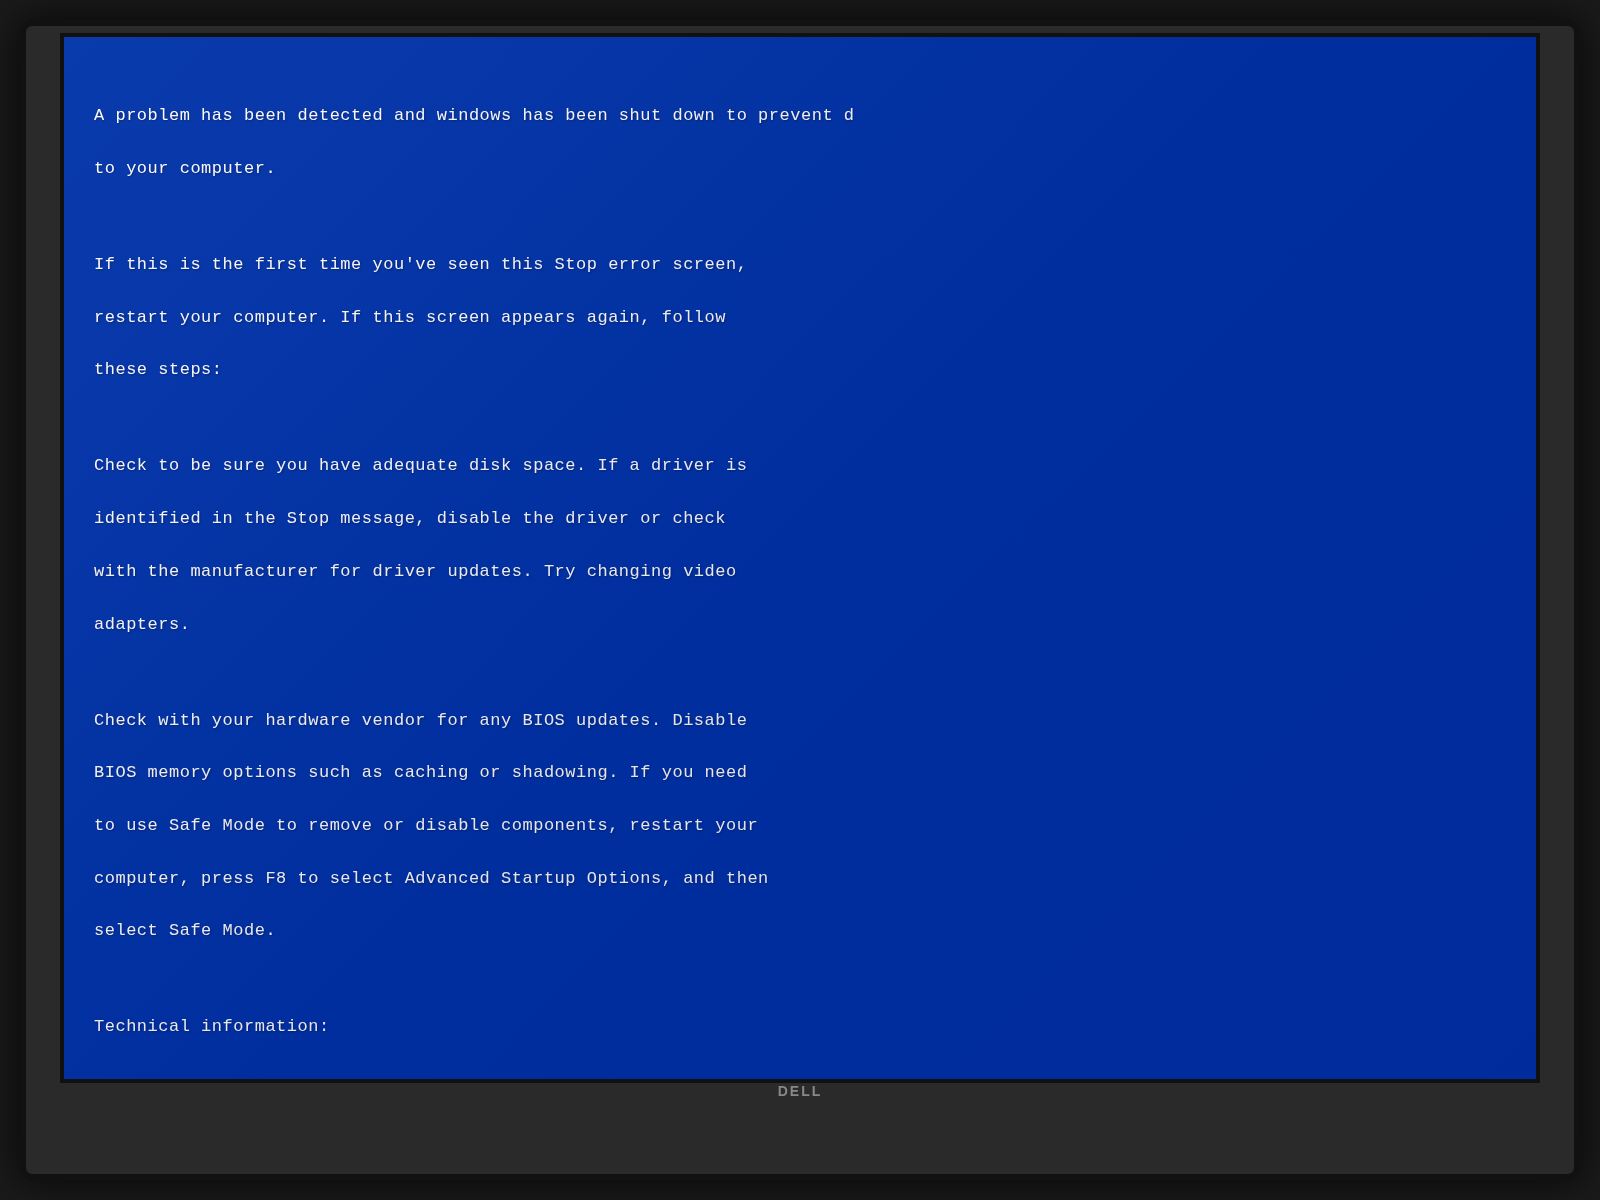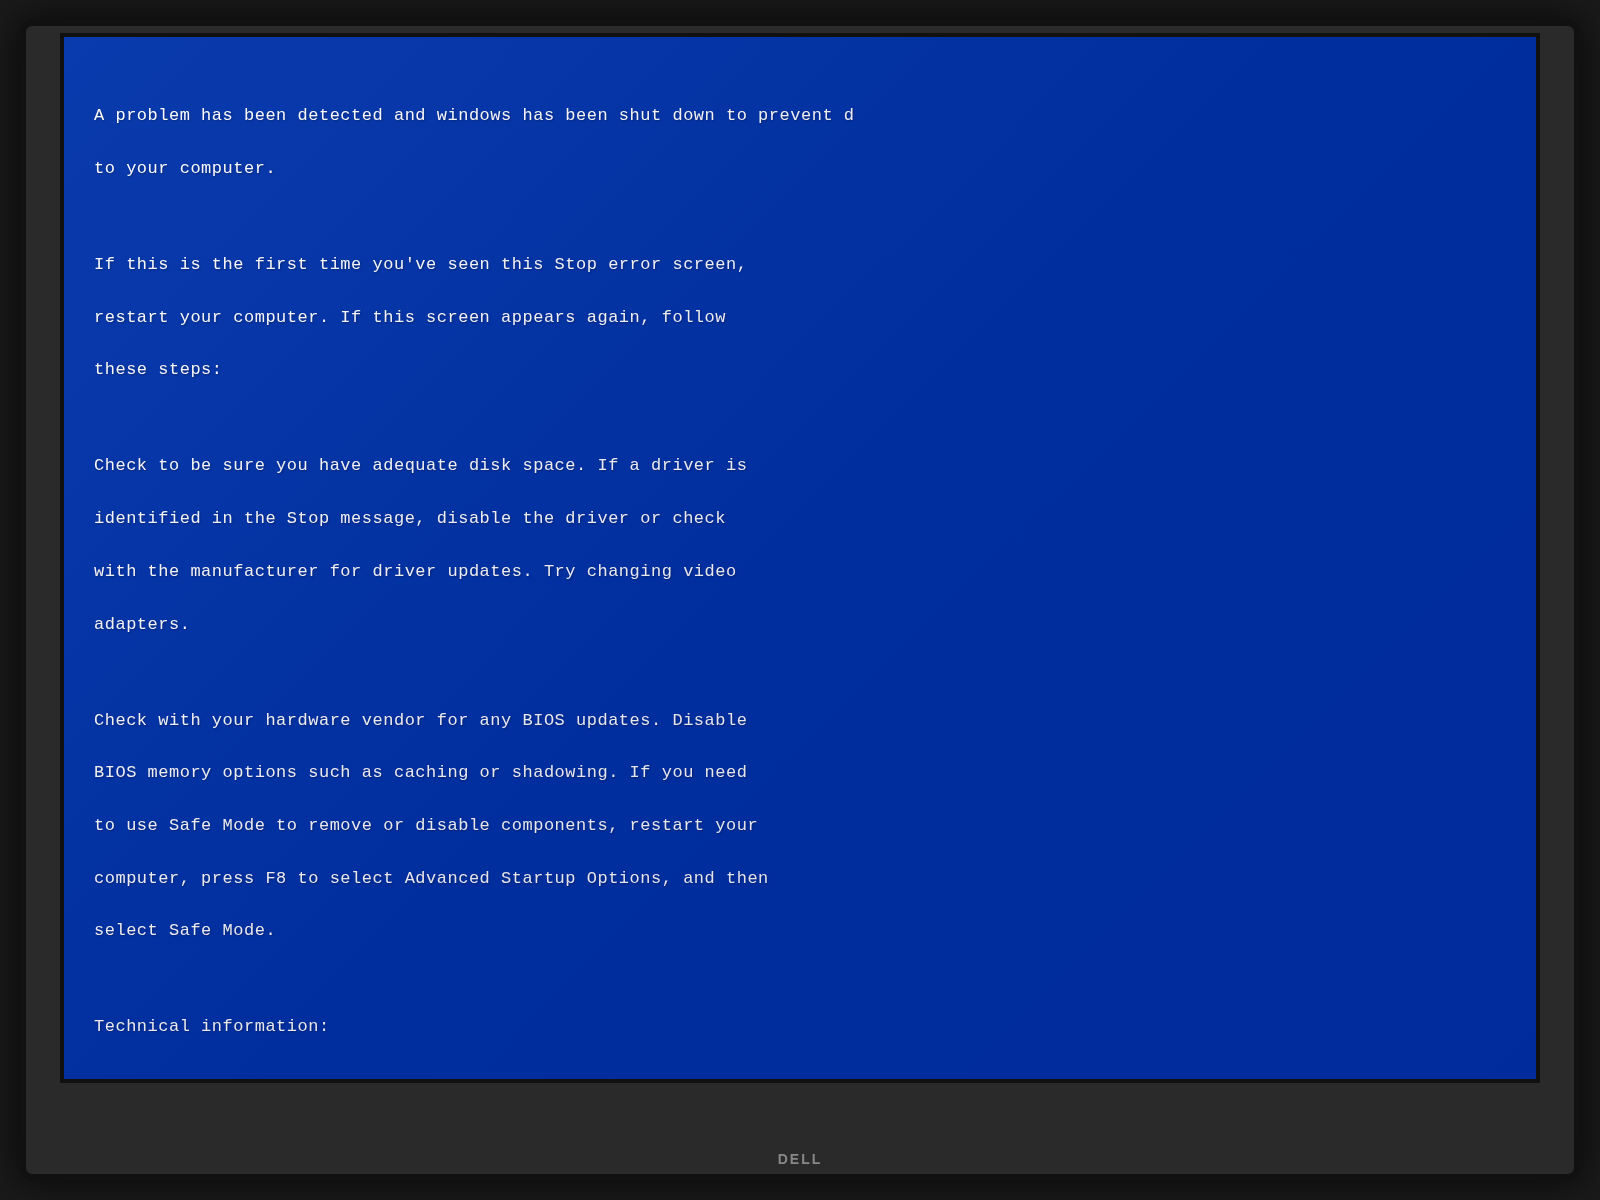--- a/index.html
+++ b/index.html
@@ -68,21 +68,21 @@
       white-space: pre-wrap;
       text-shadow: 1px 1px 2px rgba(0,0,0,0.3);
       letter-spacing: 0.03em;
     }
 
     .monitor-bottom {
       width: 1480px;
       height: 80px;
       background: #2a2a2a;
       display: flex;
-      align-items: flex-end;
+      align-items: flex-start;
       justify-content: center;
       margin-top: 4px;
     }
 
     .dell-logo {
       color: #aaa;
       font-family: Arial, sans-serif;
       font-size: 28px;
       font-weight: bold;
       letter-spacing: 4px;

